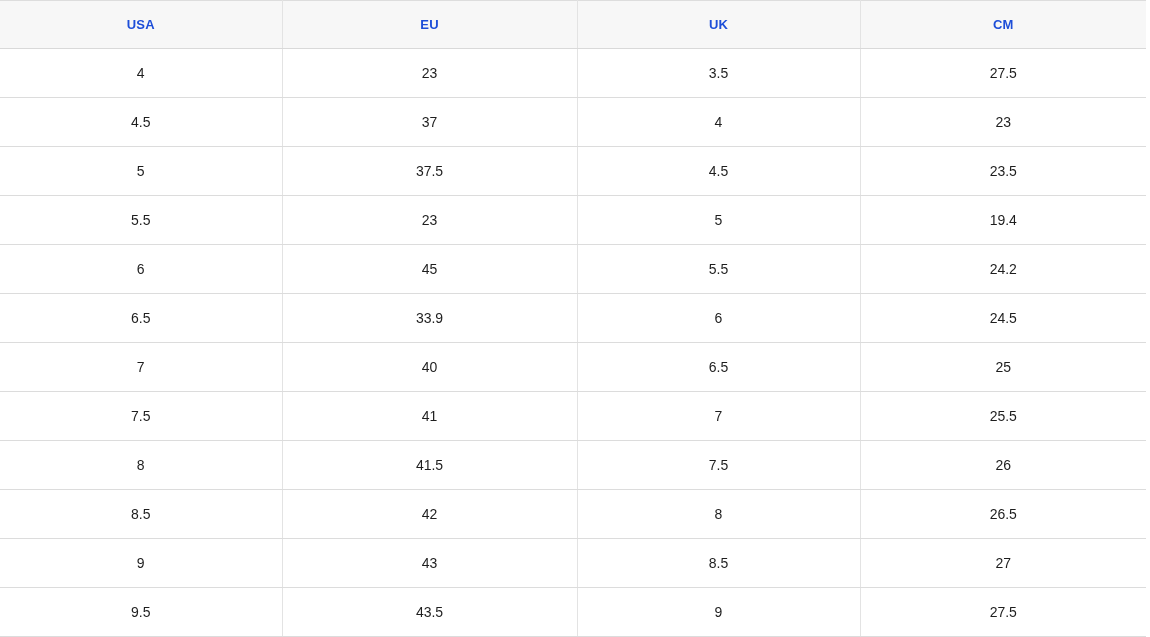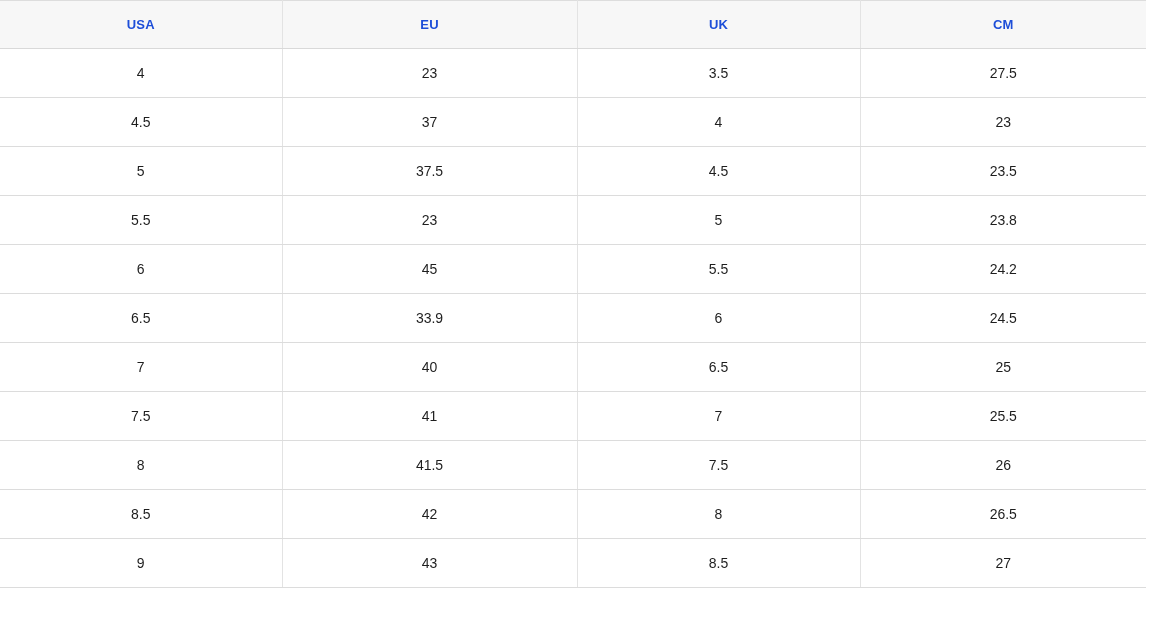--- a/index.html
+++ b/index.html
@@ -117,21 +117,21 @@
       <tr class="size-table-row">
         <td class="size-table-cell">5</td>
         <td class="size-table-cell">37.5</td>
         <td class="size-table-cell">4.5</td>
         <td class="size-table-cell">23.5</td>
       </tr>
       <tr class="size-table-row">
         <td class="size-table-cell">5.5</td>
         <td class="size-table-cell">23</td>
         <td class="size-table-cell">5</td>
-        <td class="size-table-cell">23.8</td>
+        <td class="size-table-cell">19.4</td>
       </tr>
       <tr class="size-table-row">
         <td class="size-table-cell">6</td>
         <td class="size-table-cell">45</td>
         <td class="size-table-cell">5.5</td>
         <td class="size-table-cell">24.2</td>
       </tr>
       <tr class="size-table-row">
         <td class="size-table-cell">6.5</td>
         <td class="size-table-cell">33.9</td>
@@ -161,15 +161,21 @@
         <td class="size-table-cell">42</td>
         <td class="size-table-cell">8</td>
         <td class="size-table-cell">26.5</td>
       </tr>
       <tr class="size-table-row">
         <td class="size-table-cell">9</td>
         <td class="size-table-cell">43</td>
         <td class="size-table-cell">8.5</td>
         <td class="size-table-cell">27</td>
       </tr>
+      <tr class="size-table-row">
+        <td class="size-table-cell">9.5</td>
+        <td class="size-table-cell">43.5</td>
+        <td class="size-table-cell">9</td>
+        <td class="size-table-cell">27.5</td>
+      </tr>
     </tbody>
   </table>
 </div>
 
 </body></html>

